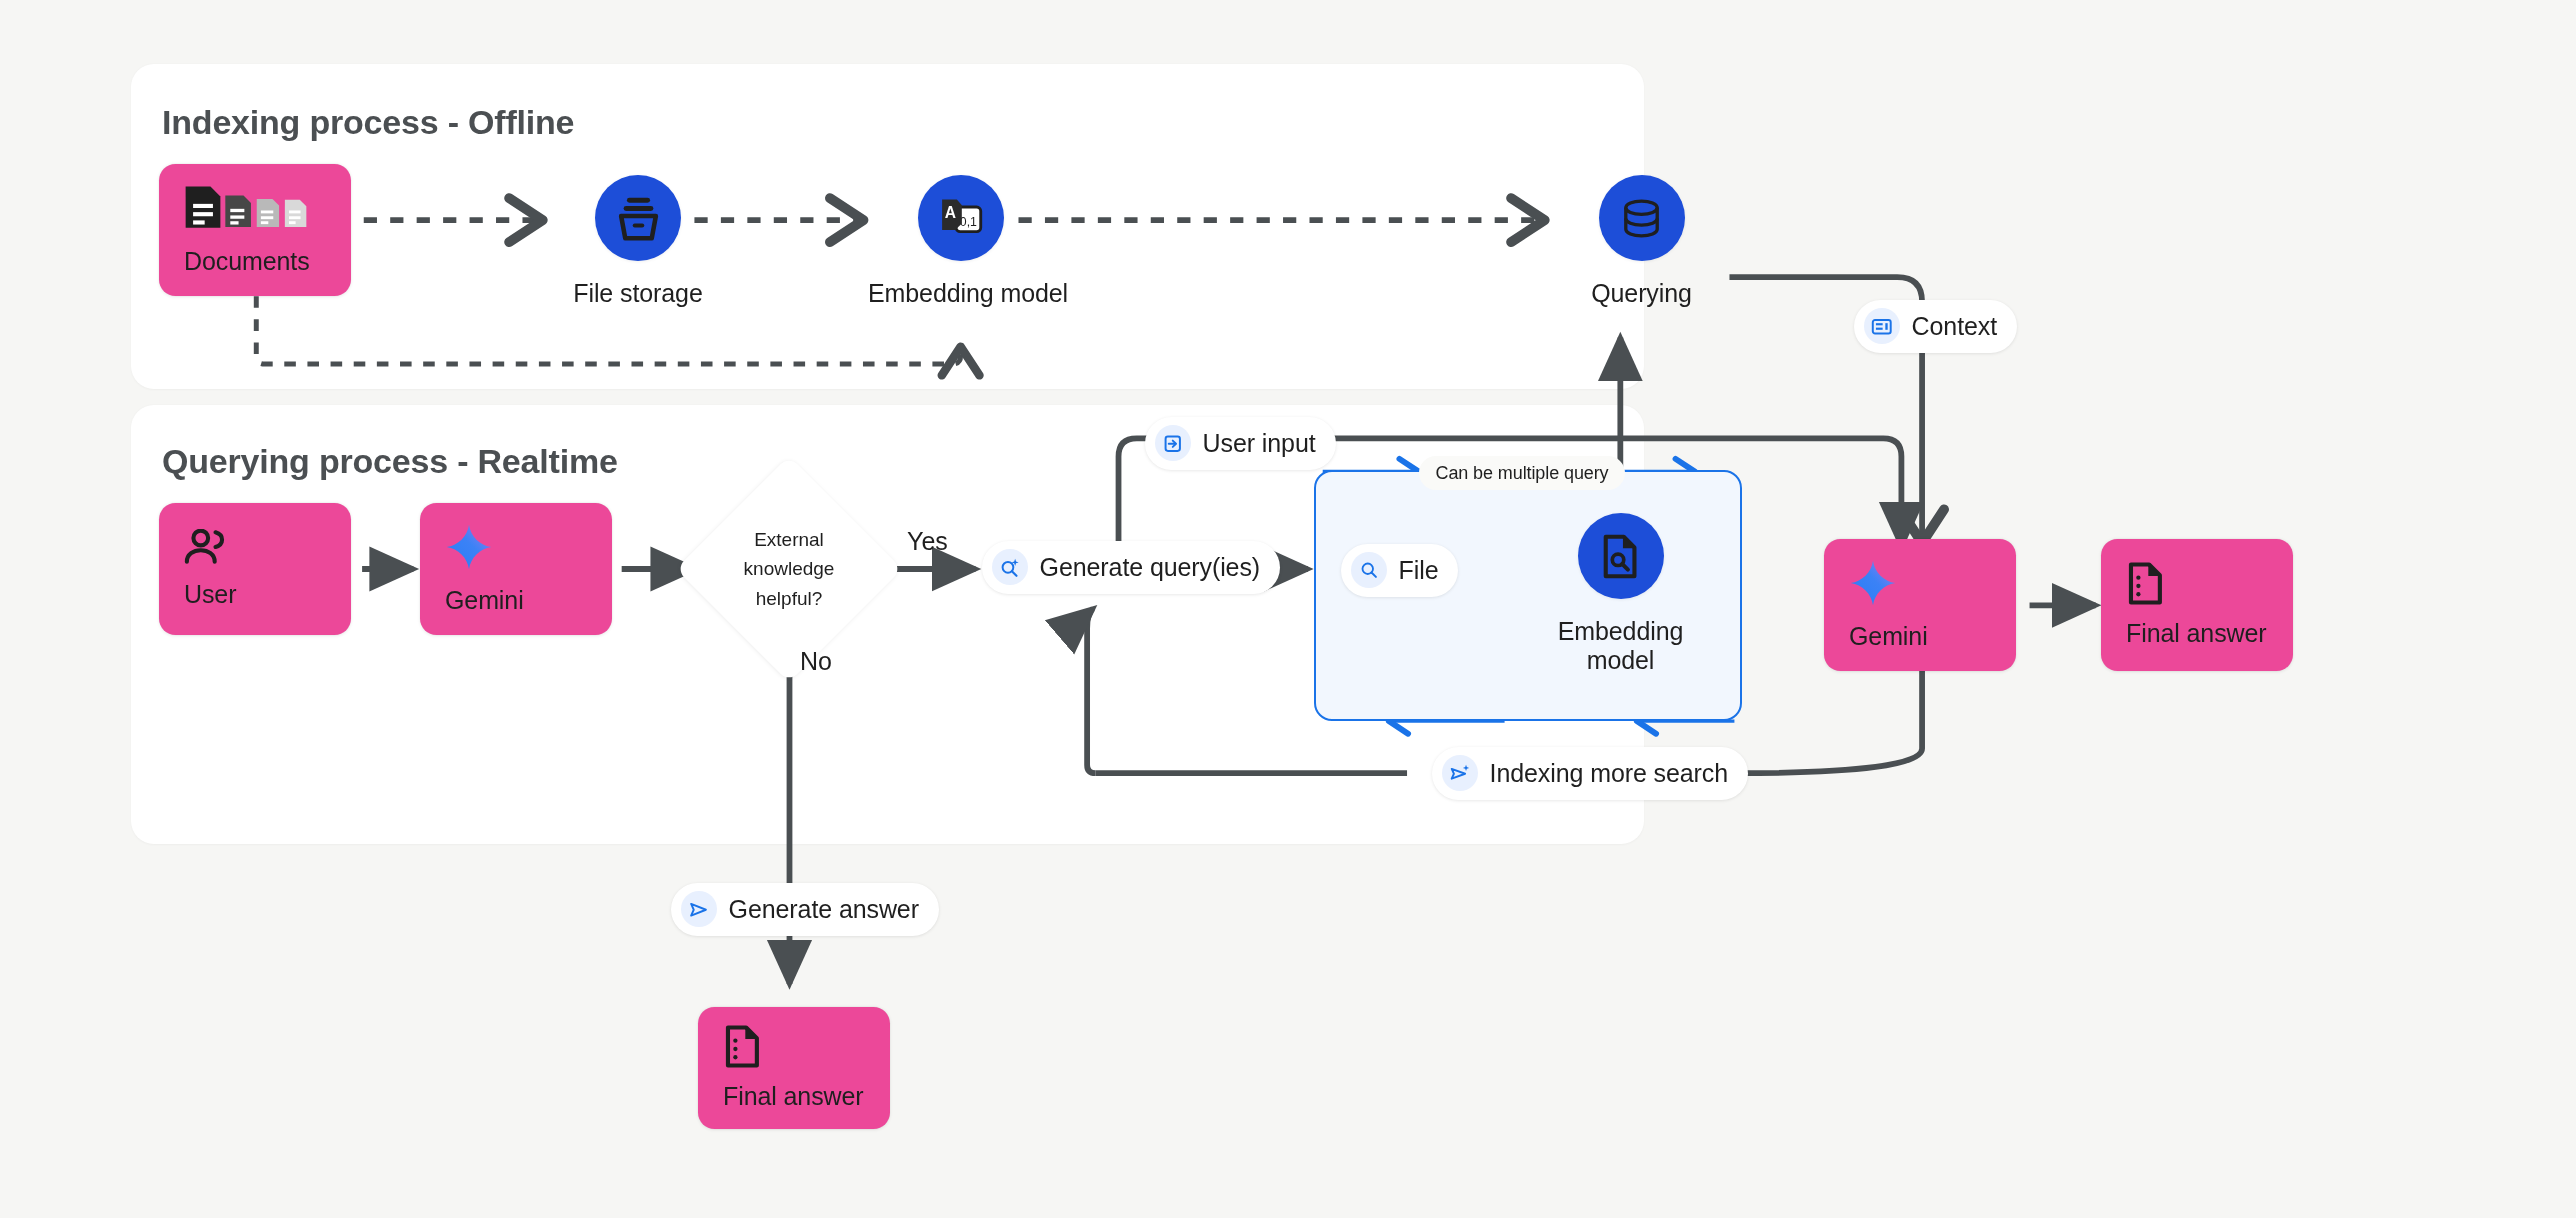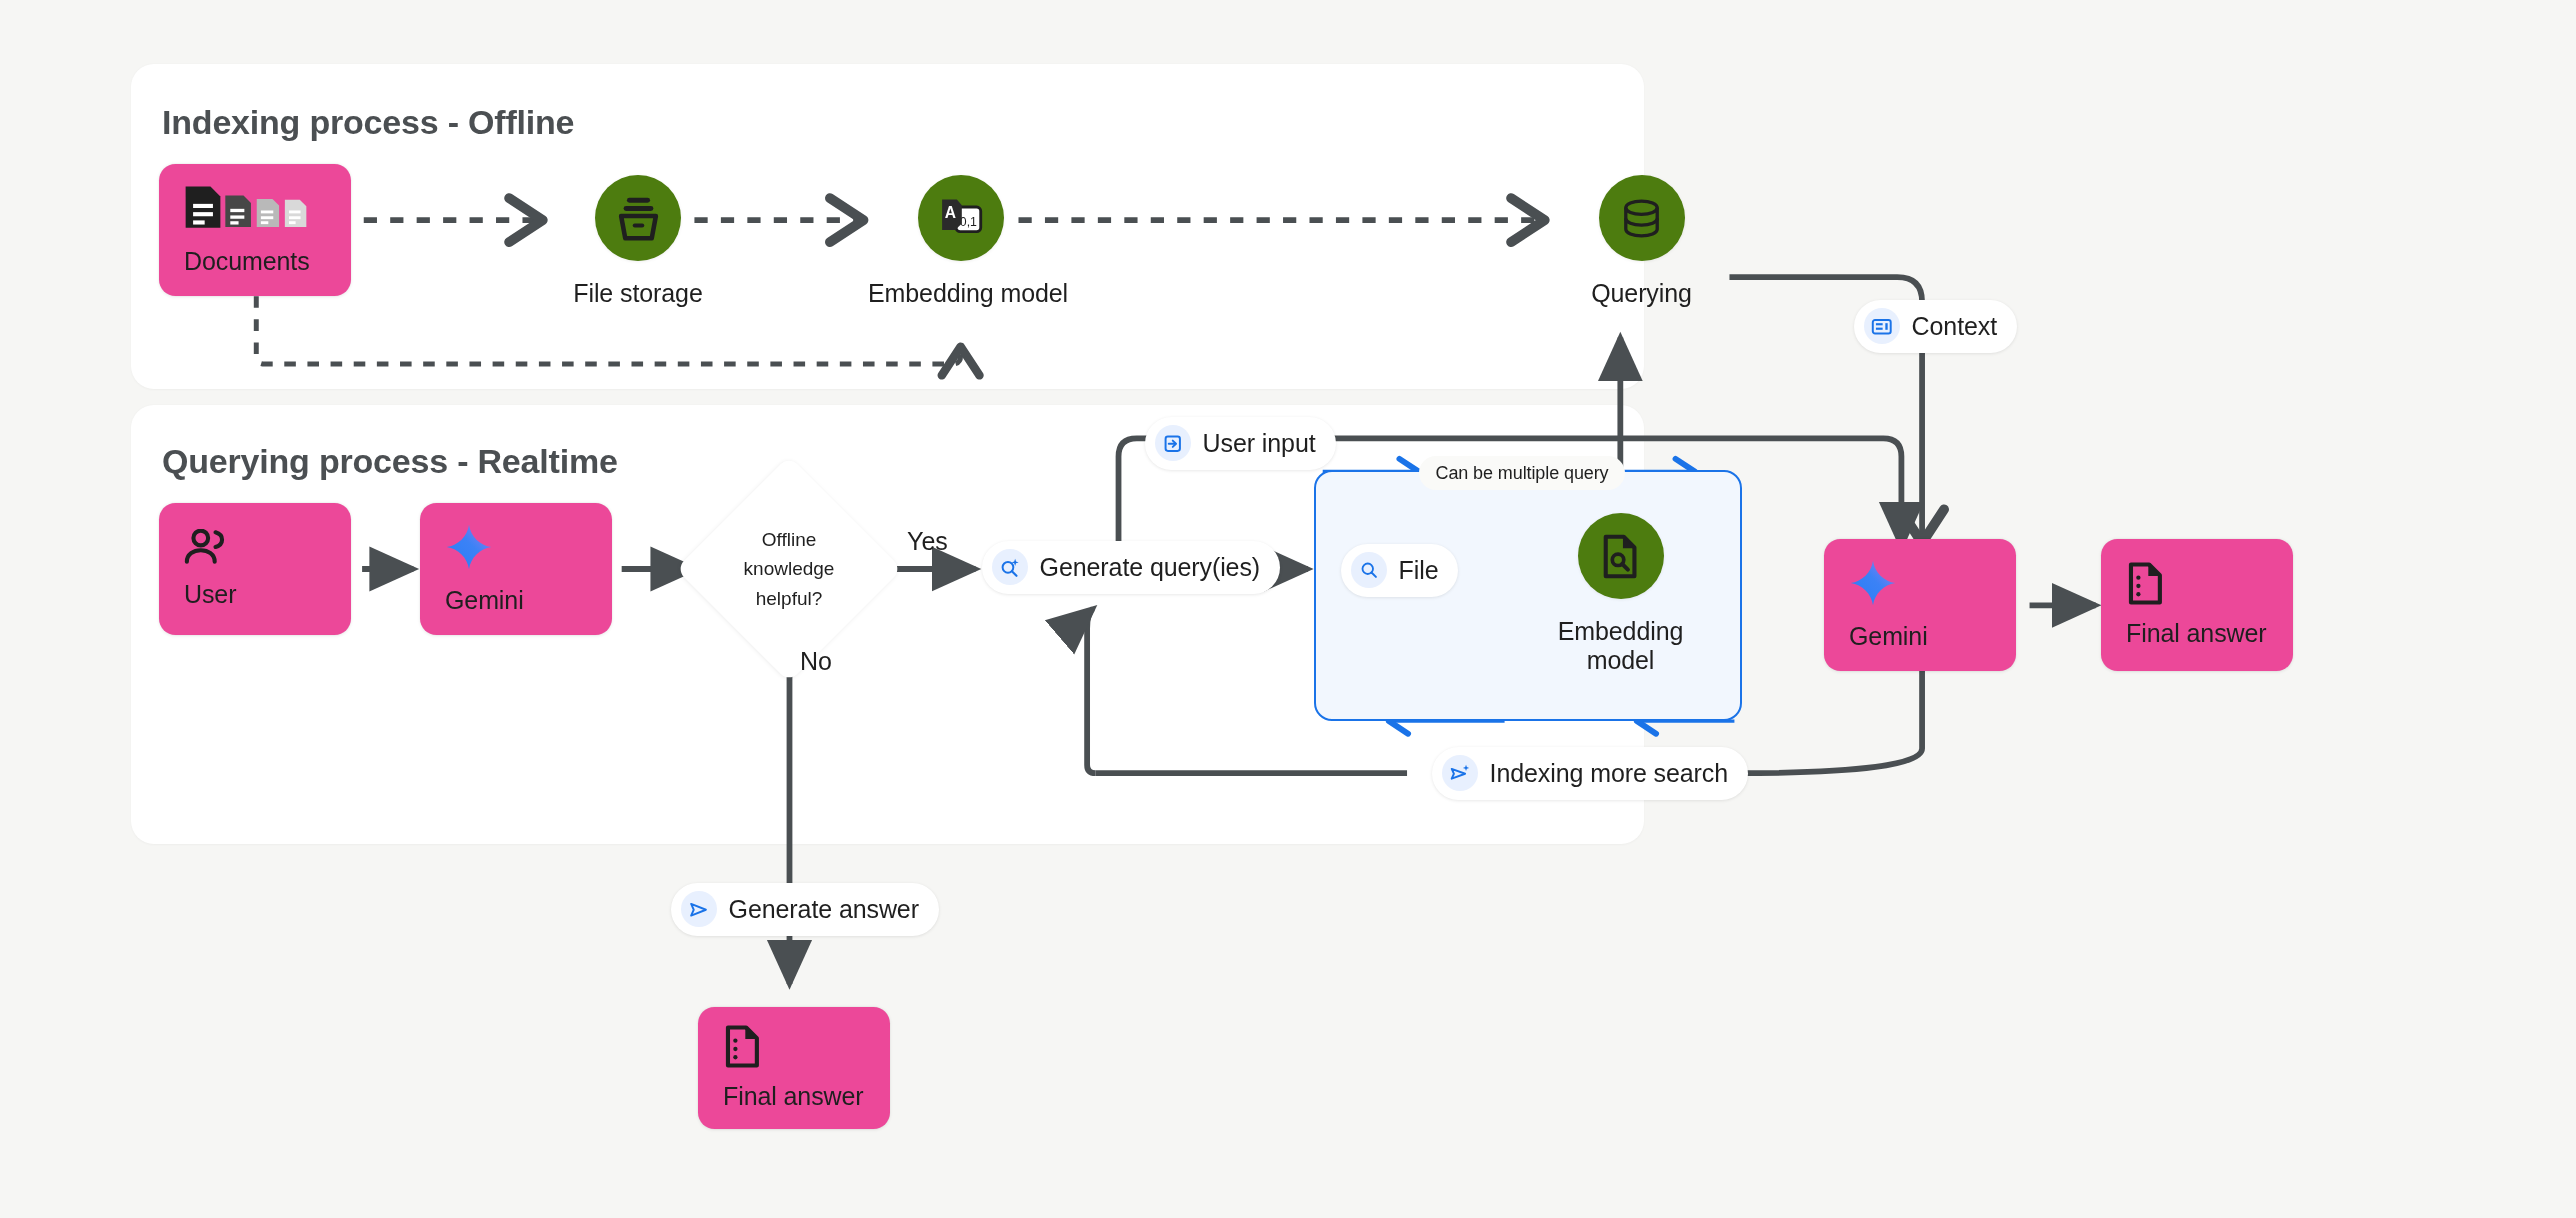--- a/index.html
+++ b/index.html
@@ -47,21 +47,21 @@
     color: #1f1f1f;
     white-space: nowrap;
     letter-spacing: -0.1px;
   }
 
   
   .circle-node { position: absolute; }
   .circle-node .circle {
     width: 86px; height: 86px;
     border-radius: 50%;
-    background: #4d7c0f;
+    background: #1d4ed8;
     box-shadow: 0 0.8px 3.3px rgba(0,0,0,0.07);
     display: flex; align-items: center; justify-content: center;
     margin: 0 auto;
   }
   .circle-node .circle-label {
     margin-top: 18px;
     font-size: 25px;
     color: #1f1f1f;
     text-align: center;
     white-space: nowrap;
@@ -305,21 +305,21 @@
         </defs>
         <path d="M29,2 C31,16 42,27 56,29 C42,31 31,42 29,56 C27,42 16,31 2,29 C16,27 27,16 29,2 Z" fill="url(#gem1)"></path>
       </svg>
     </div>
     <div class="card-label">Gemini</div>
   </div>
 
   <div id="decision" style="left:709px; top:489px;">
     <div class="dia"></div>
     <div class="dia-text">
-      <span>Offline</span>
+      <span>External</span>
       <span>knowledge</span>
       <span>helpful?</span>
     </div>
   </div>
 
   <div class="edge-text" style="left:907px; top:527px;">Yes</div>
   <div class="edge-text" style="left:800px; top:647px;">No</div>
 
   <div class="pill" id="pill-generate-queries" style="left:982px; top:541px;">
     <span class="pill-icon">

